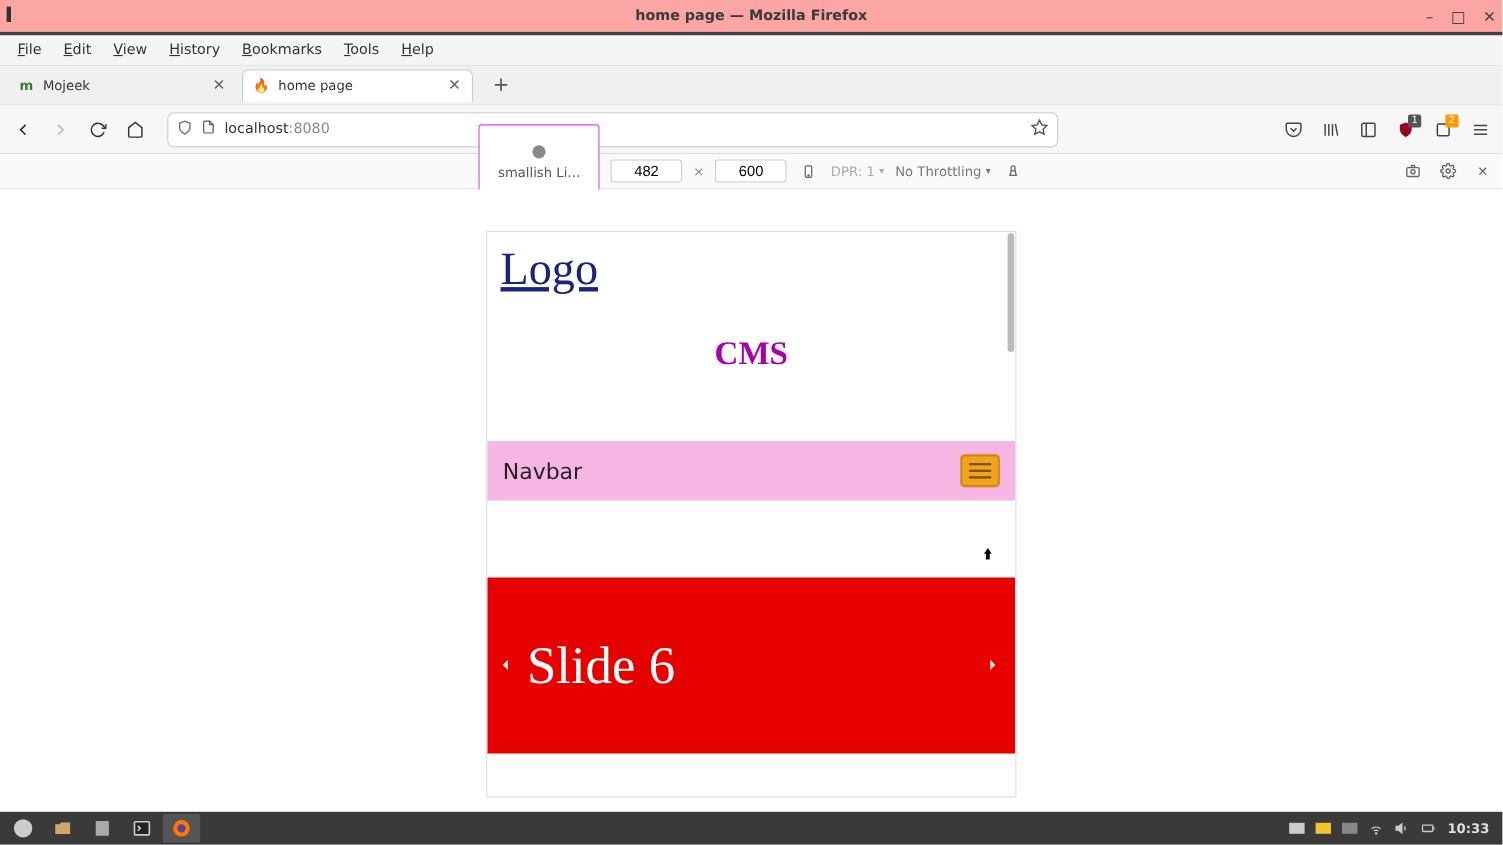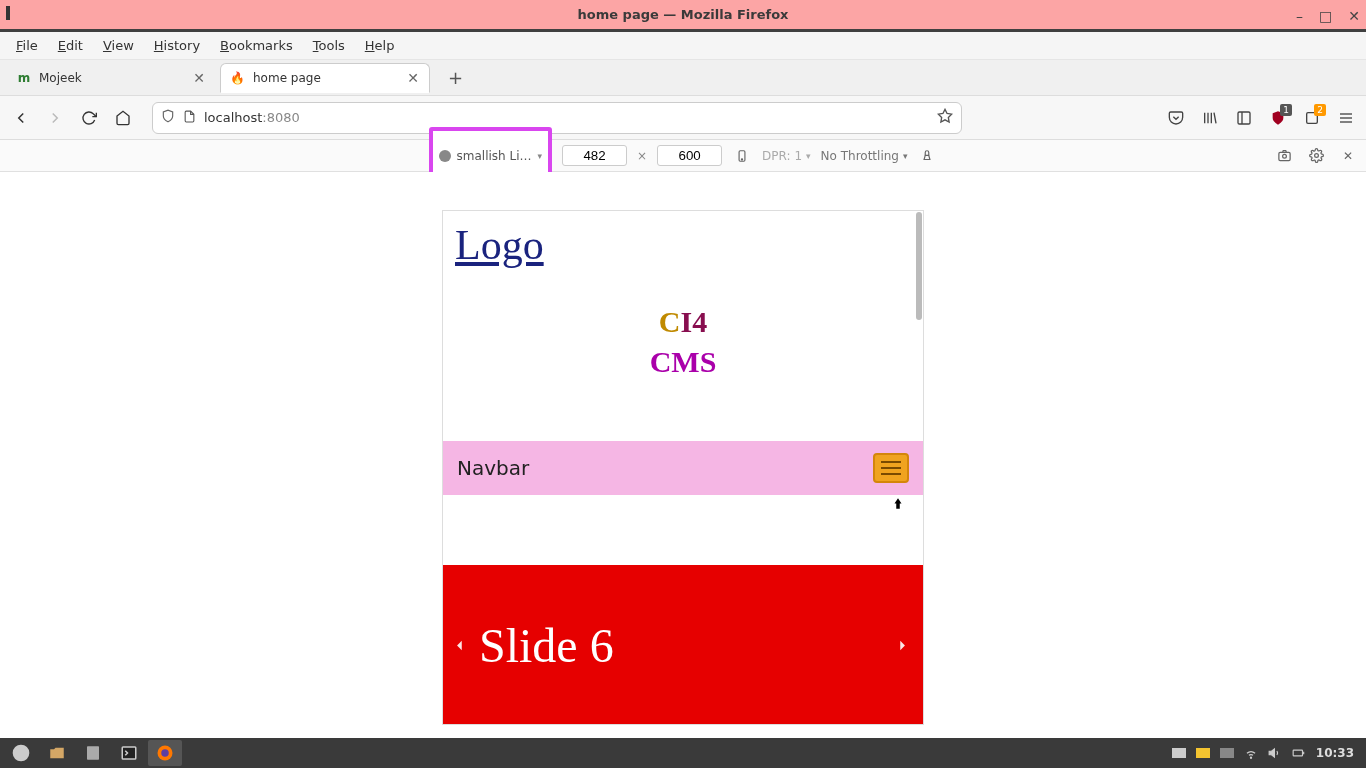--- a/index.html
+++ b/index.html
@@ -116,23 +116,24 @@
   display: flex;
   align-items: center;
   justify-content: center;
   gap: 10px;
   color: #555;
   font-size: 12px;
   position: relative;
 }
 .rdm-select {
   display: flex; align-items: center; gap: 6px;
-  border: 4px solid #d946ef; border-radius: 3px;
+  border: 1px solid #d946ef; border-radius: 3px;
   padding: 18px 6px; background: #fff; cursor: pointer;
   min-width: 110px;
+  flex-direction: column;
 }
 .rdm-select .ff-globe { width: 12px; height: 12px; background: #888; border-radius: 50%; }
 .rdm-dim {
   width: 65px; border: 1px solid #ccc; text-align: center;
   background: #fff; padding: 2px 4px; border-radius: 3px;
 }
 .rdm-x { color: #888; }
 .rdm-item { display: flex; align-items: center; gap: 4px; color: #777; }
 .rdm-disabled { color: #aaa; }
 .rdm-right { position: absolute; right: 8px; display: flex; gap: 12px; }
@@ -431,23 +432,20 @@
   </div>
 </div>
 
 <div class="content-area">
   <div class="device-frame">
     <div class="device-scrollbar"></div>
 
     <div class="page-header">
       <div class="logo">Logo</div>
       <div class="brand-block">
-        <div class="brand-line1">
-          <span class="brand-c-outer">C</span><span class="brand-i4">I4</span>
-        </div>
         <div class="brand-line2">CMS</div>
       </div>
     </div>
 
     <div class="page-navbar">
       <span class="navbar-brand">Navbar</span>
       <div class="hamburger">
         <span></span>
         <span></span>
         <span></span>

